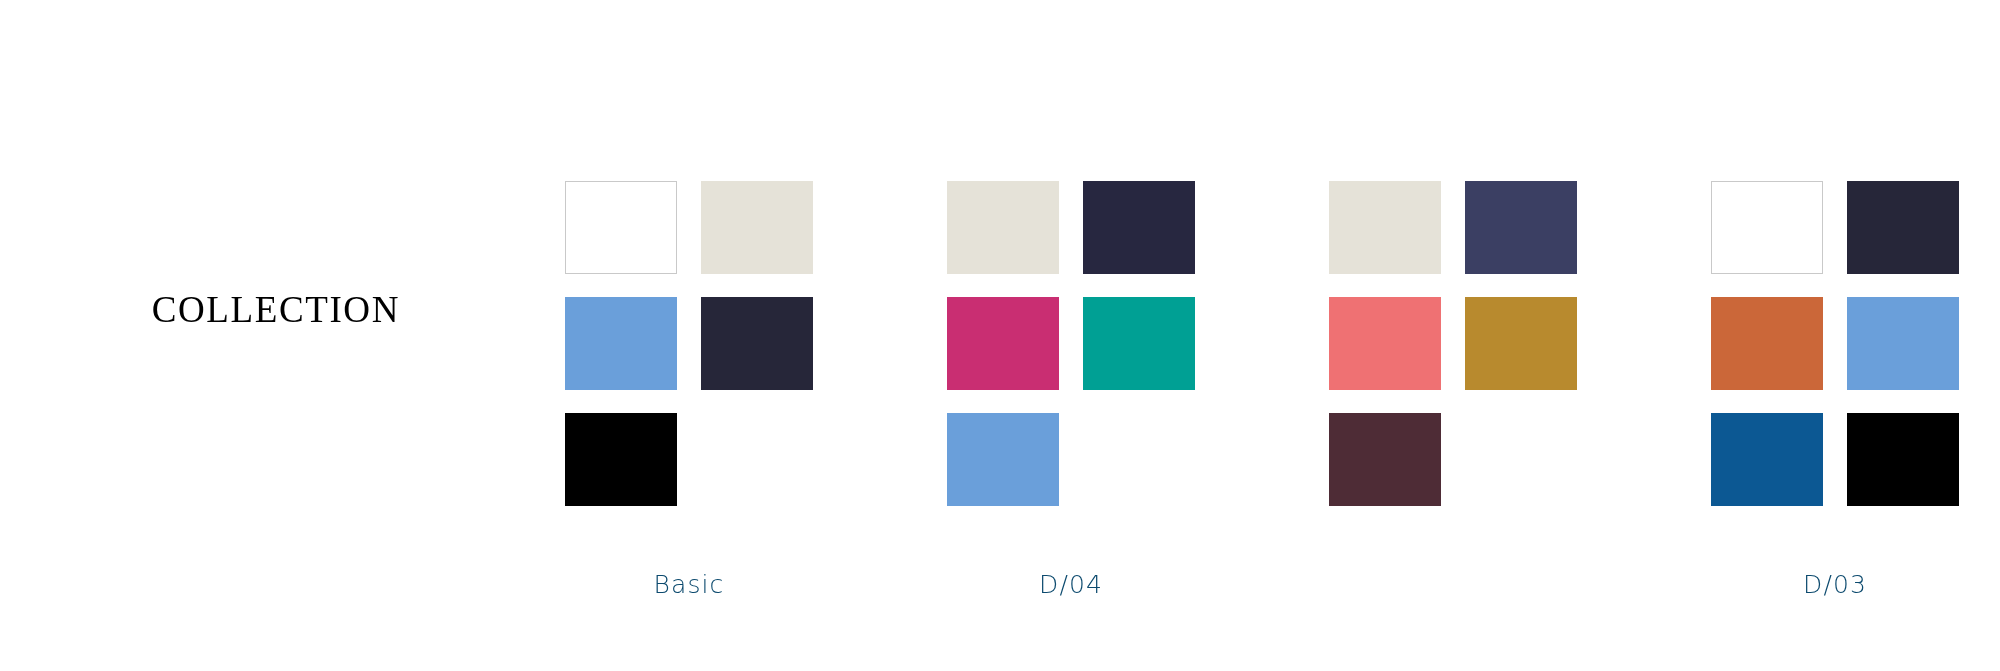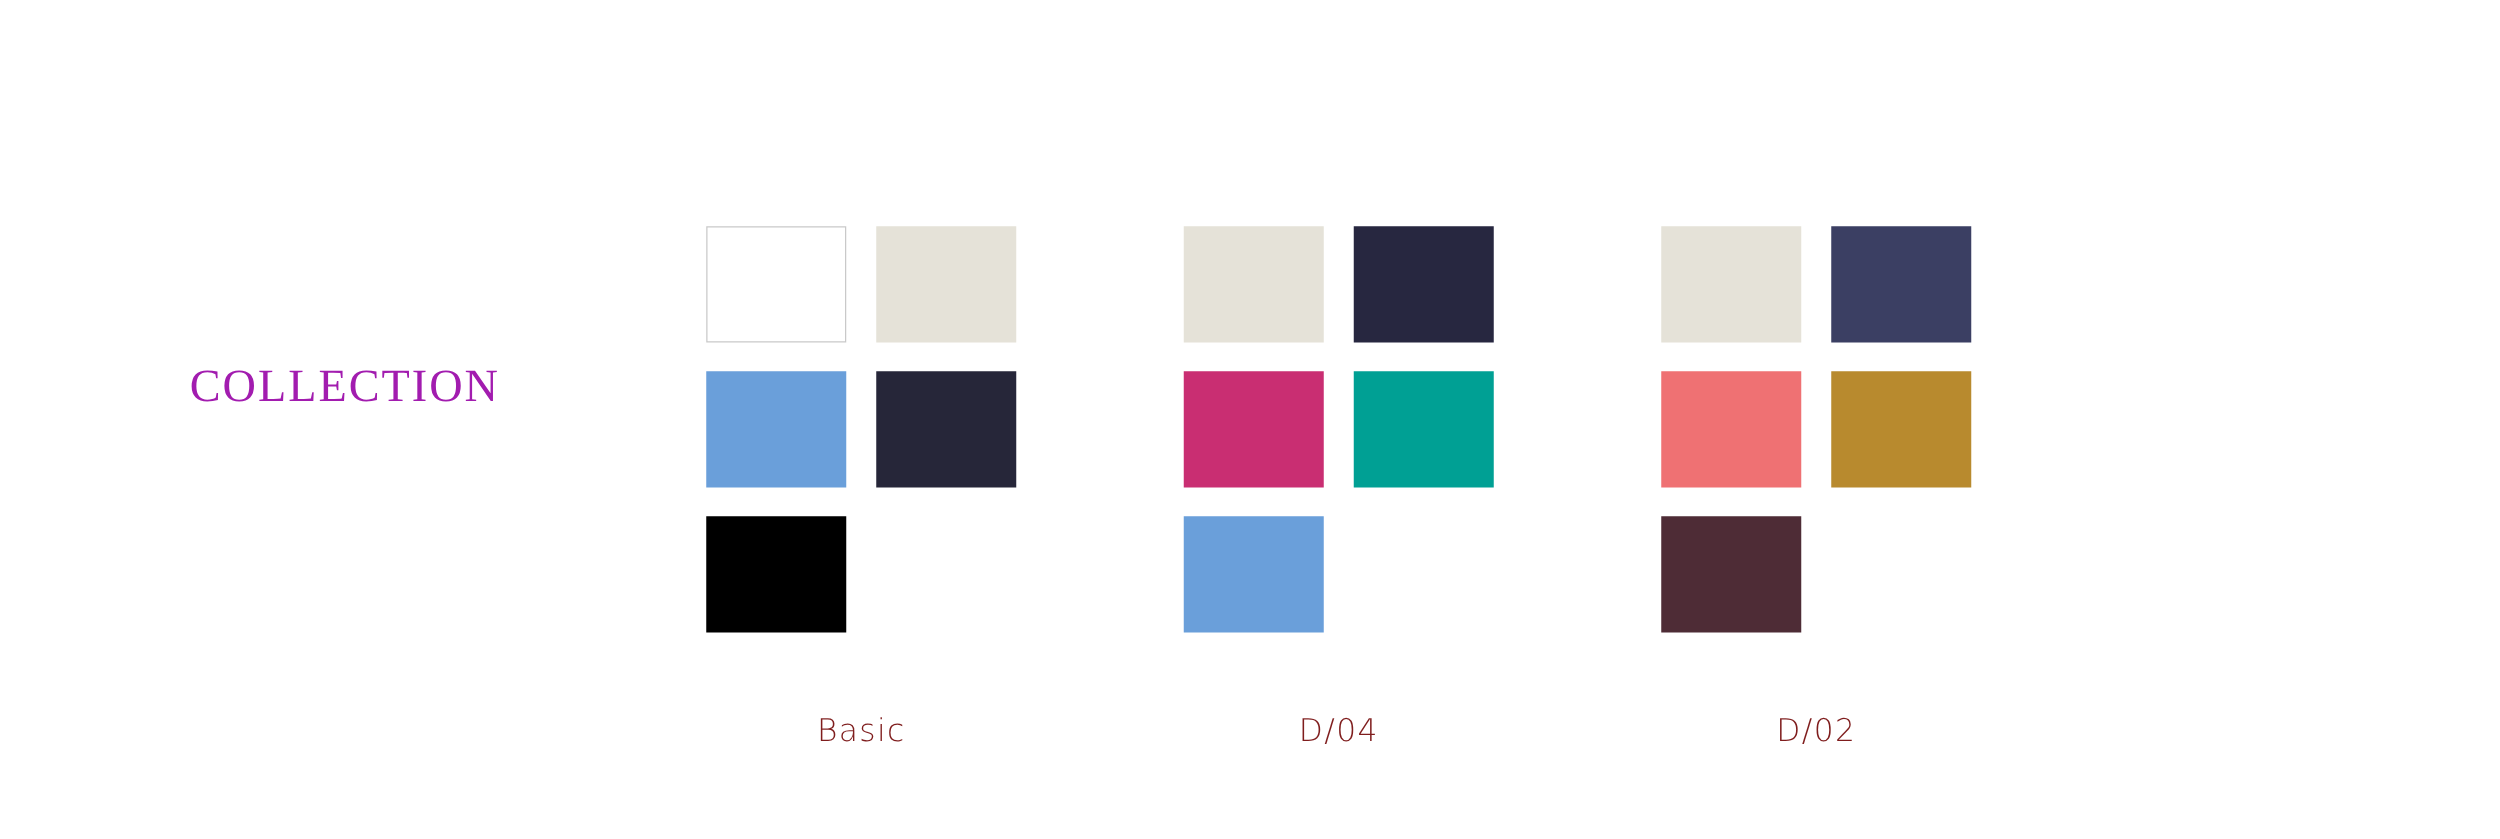--- a/index.html
+++ b/index.html
@@ -23,21 +23,21 @@
   }
 
   
   #title-block {
     position: absolute;
     left: 60px;
     top: 286px;
     width: 340px;
     text-align: right;
     font-family: "Liberation Serif", "DejaVu Serif", serif;
-    color: #a21caf;
+    color: #000000;
     line-height: 1.30;
     font-size: 37px;
     letter-spacing: 1.6px;
     font-weight: 400;
   }
   #title-block .tline {
     display: block;
     white-space: nowrap;
   }
   #title-block .tline.l2 {
@@ -81,21 +81,21 @@
   }
 
   .group-label {
     margin-top: 64px;
     text-align: center;
     width: 248px;
     font-family: "DejaVu Sans", "Liberation Sans", sans-serif;
     font-size: 25px;
     font-weight: 300;
     letter-spacing: 1.1px;
-    color: #7f1d1d;
+    color: #0c4a6e;
   }
 </style>
 </head>
 <body>
 
 <div id="board">
 
   <div id="title-block">
     <span class="tline l1">COLLECTION</span>
   </div>
@@ -125,17 +125,27 @@
       </div>
       <div class="group">
         <div class="grid">
           <div class="swatch" style="background: rgb(229, 226, 216);"></div>
           <div class="swatch" style="background: rgb(59, 63, 99);"></div>
           <div class="swatch" style="background: rgb(239, 113, 115);"></div>
           <div class="swatch" style="background: rgb(184, 138, 46);"></div>
           <div class="swatch" style="background: rgb(78, 44, 54);"></div>
           <div class="swatch empty"></div>
         </div>
-        <div class="group-label">D/02</div>
+      </div>
+      <div class="group">
+        <div class="grid">
+          <div class="swatch bordered" style="background: rgb(255, 255, 255);"></div>
+          <div class="swatch" style="background: rgb(38, 38, 57);"></div>
+          <div class="swatch" style="background: rgb(203, 103, 57);"></div>
+          <div class="swatch" style="background: rgb(106, 159, 218);"></div>
+          <div class="swatch" style="background: rgb(12, 88, 147);"></div>
+          <div class="swatch" style="background: rgb(0, 0, 0);"></div>
+        </div>
+        <div class="group-label">D/03</div>
       </div>
     </div>
 
 </div>
 
 </body></html>

